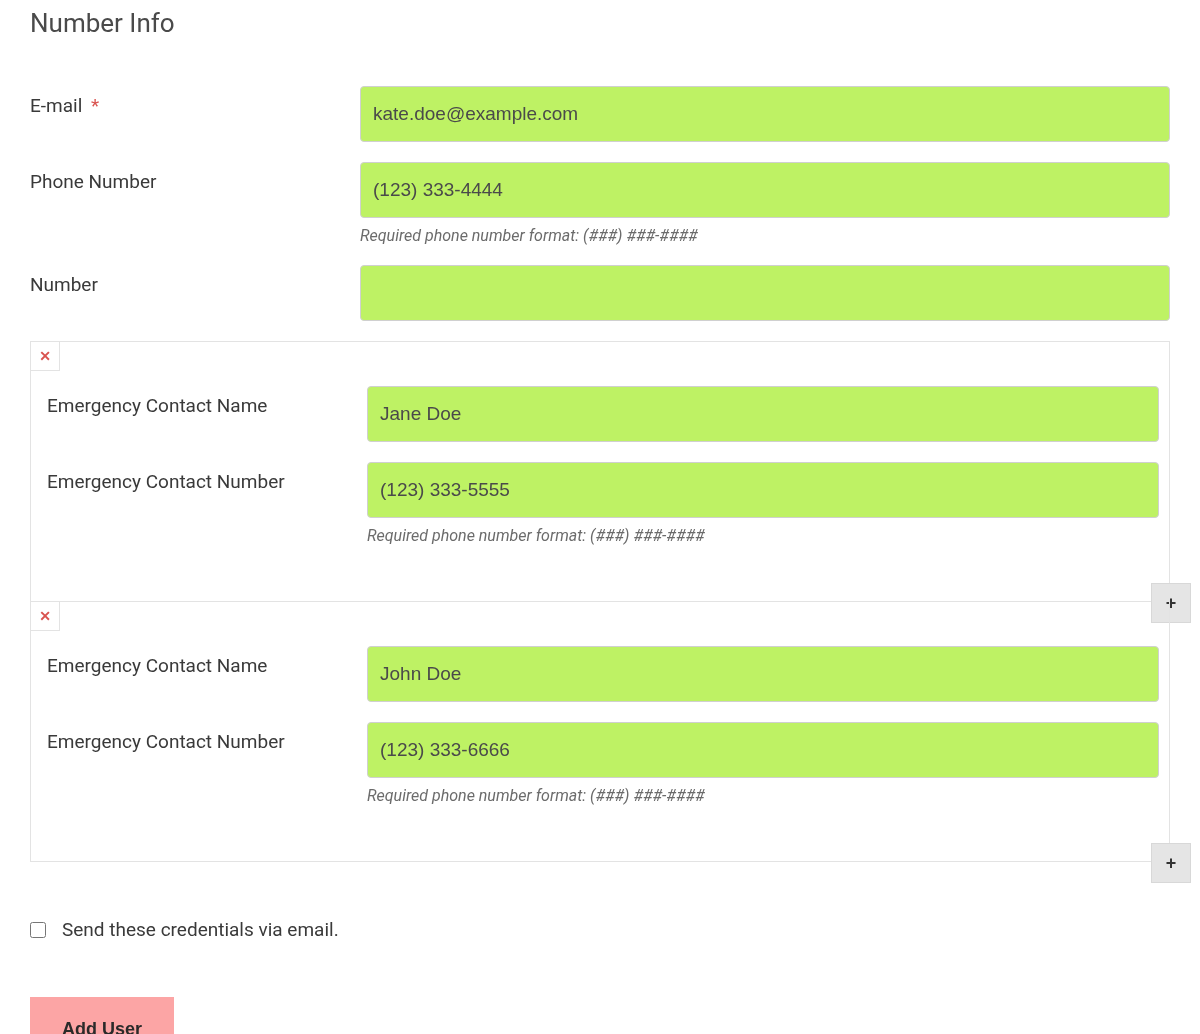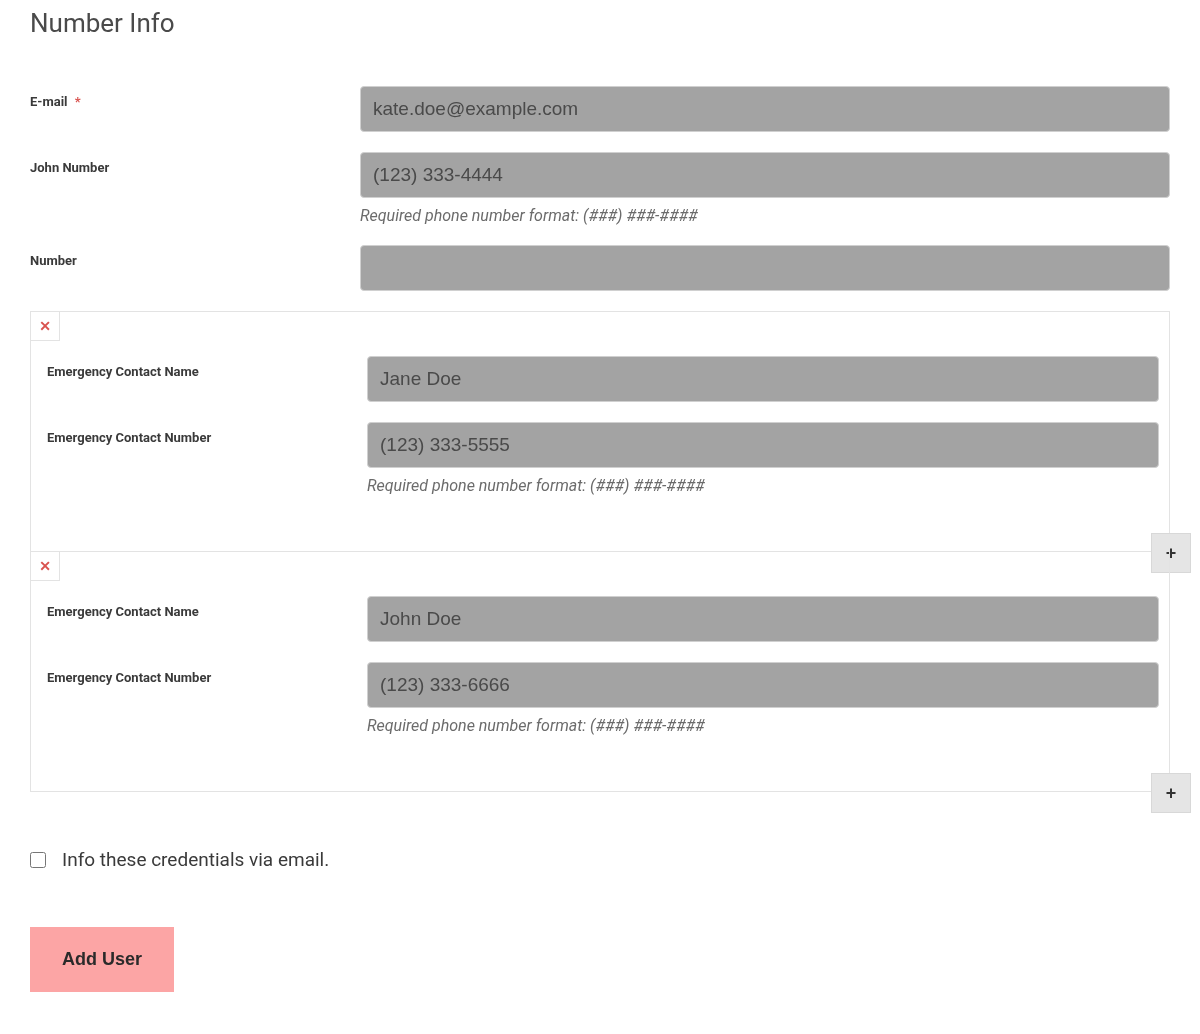--- a/index.html
+++ b/index.html
@@ -16,37 +16,36 @@
       color: #4a4a4a;
       margin-bottom: 48px;
     }
     .form-row {
       display: flex;
       align-items: flex-start;
       margin-bottom: 20px;
     }
     .form-label {
       width: 330px;
-      font-size: 13px;
+      font-size: 19px;
       color: #3a3a3a;
       padding-top: 8px;
       flex-shrink: 0;
-      font-weight: bold;
     }
     .form-label .required {
       color: #d9534f;
       margin-left: 4px;
     }
     .form-field {
       flex: 1;
     }
     .text-input {
       width: 100%;
-      height: 46px;
-      background: #a3a3a3;
+      height: 56px;
+      background: #bef264;
       border: 1px solid #d0d0d0;
       border-radius: 4px;
       padding: 0 12px;
       font-size: 19px;
       color: #4a4a4a;
       outline: none;
     }
     .help-text {
       font-style: italic;
       color: #6b6b6b;
@@ -145,21 +144,21 @@
     <span>E-mail</span>
     <span class="required">*</span>
   </div>
   <div class="form-field">
     <input type="text" class="text-input" value="kate.doe@example.com" style="">
   </div>
 </div>
 
 
 <div class="form-row">
-  <div class="form-label">John Number</div>
+  <div class="form-label">Phone Number</div>
   <div class="form-field">
     <input type="text" class="text-input" value="(123) 333-4444" style="">
     <span class="help-text">Required phone number format: (###) ###-####</span>
   </div>
 </div>
 
 
 <div class="form-row">
   <div class="form-label">Number</div>
   <div class="form-field">
@@ -213,20 +212,20 @@
     </div>
   </div>
   <button class="repeater-add">
     <span>+</span>
   </button>
 </div>
 
 
 <div class="checkbox-row">
   <input type="checkbox" style="">
-  <span class="checkbox-label">Info these credentials via email.</span>
+  <span class="checkbox-label">Send these credentials via email.</span>
 </div>
 
 
 <button class="submit-button">Add User</button>
 
 
 
 
 </body></html>

